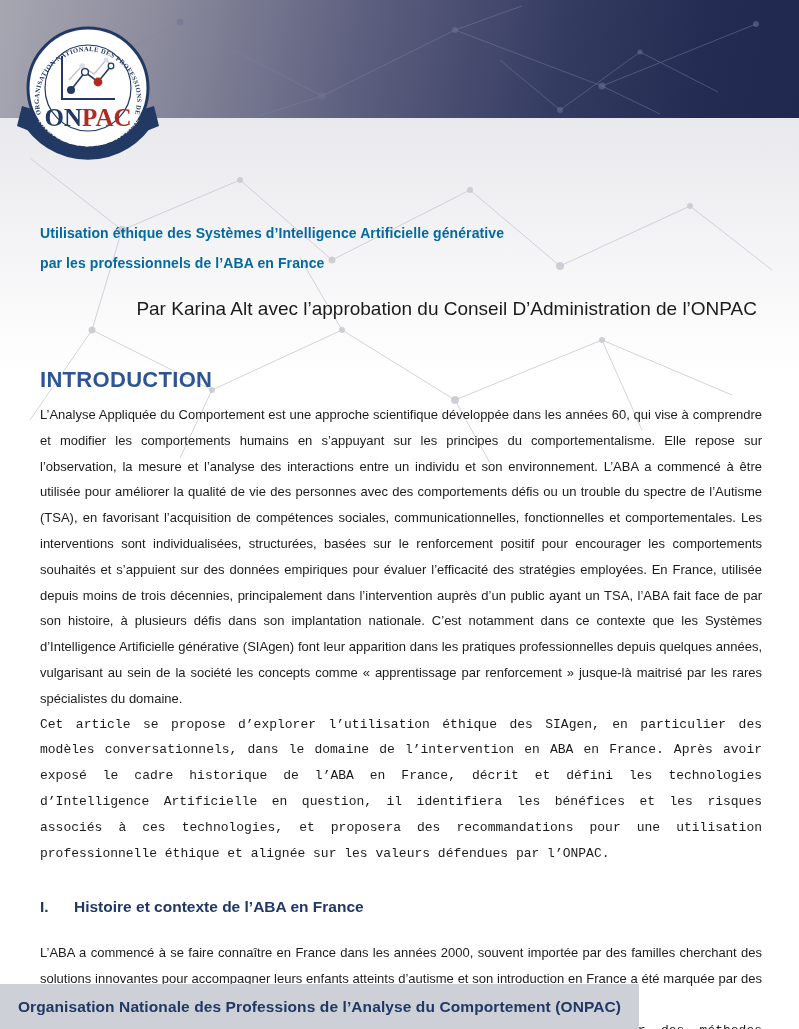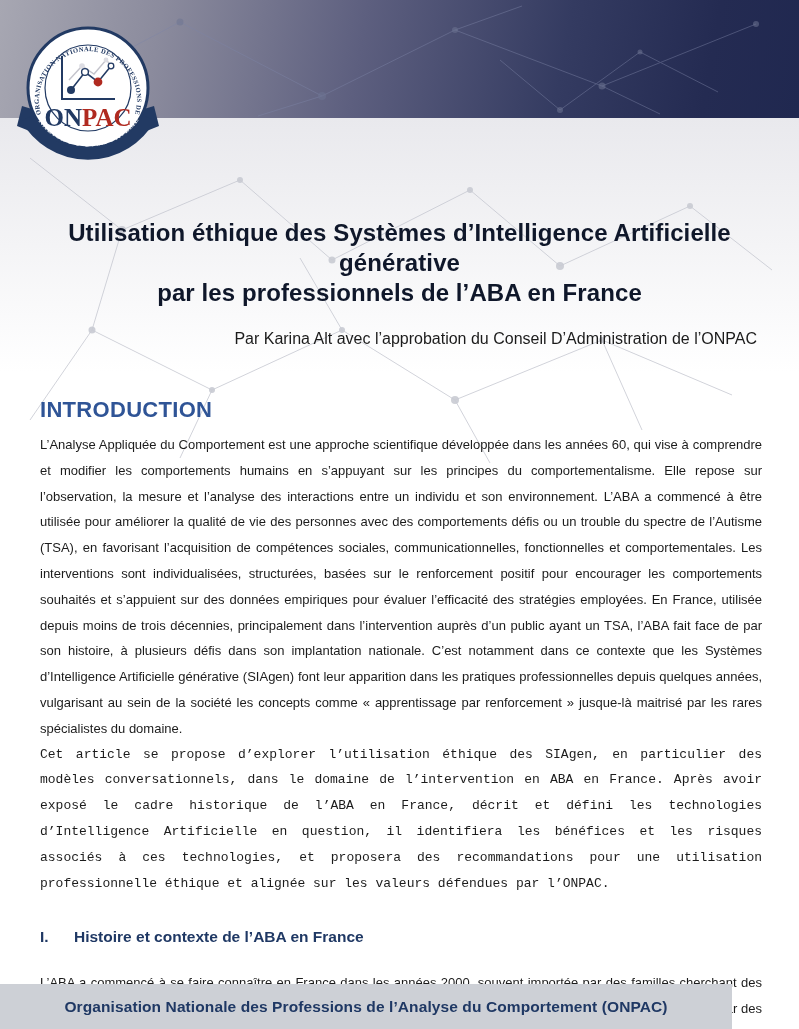--- a/index.html
+++ b/index.html
@@ -21,31 +21,30 @@
     background:linear-gradient(#e9e9ed 0%, rgba(255,255,255,0) 85%);
     pointer-events:none;
   }
   .net{position:absolute;top:0;left:0;pointer-events:none;}
   
   .logo{position:absolute;top:22px;left:14px;width:148px;height:164px;}
   
   .content{position:absolute;top:118px;left:0;width:799px;padding:0;}
   .doc-title{
     margin:100px 40px 0 40px;
-    text-align:center;
-    color:#0f172a;
-    font-size:24px;line-height:30px;font-weight:600;
+    color:#0369a1;
+    font-size:14px;line-height:30px;font-weight:600;
     white-space:pre-line;
     letter-spacing:.1px;
   }
   .byline{
     margin:20px 42px 0 40px;
     text-align:right;
     color:#1b1b1b;
-    font-size:16px;line-height:21px;
+    font-size:19px;line-height:21px;
   }
   .section-block{margin:0 37px 0 40px;}
   .intro-heading{
     margin-top:48px;
     color:#2f5496;
     font-size:22px;font-weight:bold;letter-spacing:.3px;
   }
   .body-par{
     margin:9px 0 0 0;
     color:#1c1c1c;
@@ -55,21 +54,21 @@
   .body-par + .body-par{margin-top:0;font-family:Liberation Mono, monospace;}
   .sec-heading{
     display:flex;
     margin-top:32px;
     color:#1f3864;
     font-size:15.5px;font-weight:bold;
   }
   .sec-num{width:34px;flex:none;}
   
   .footer-bar{
-    position:absolute;bottom:0;left:0;width:732px;height:45px;
+    position:absolute;bottom:0;left:0;width:639px;height:45px;
     background:#cdd0d6;
     text-align:center;
     color:#1f3864;font-size:15.5px;font-weight:bold;line-height:45px;
     letter-spacing:.1px;
   }
 </style>
 </head>
 <body>
 
 <div class="page">

